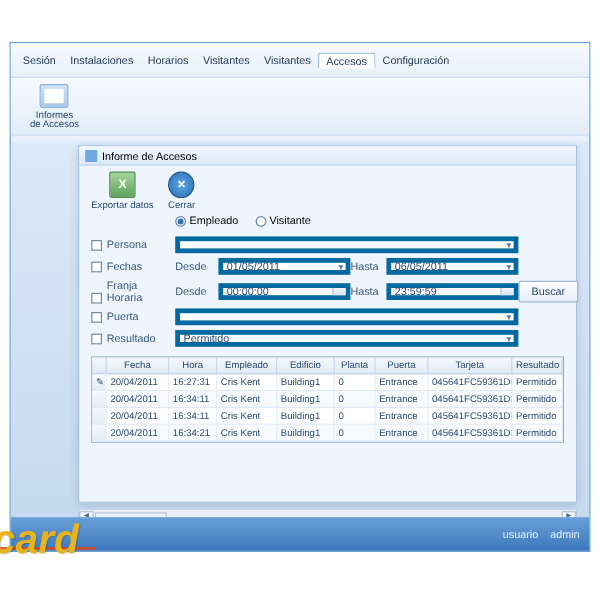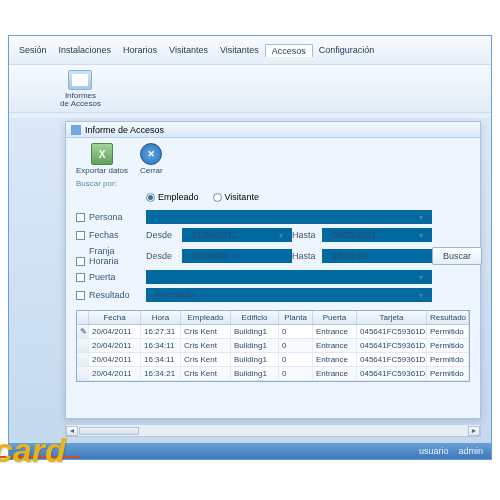--- a/index.html
+++ b/index.html
@@ -5,21 +5,21 @@
 * { box-sizing: border-box; margin: 0; padding: 0; font-family: "Segoe UI", Tahoma, sans-serif; font-size: 9px; }
 body { width: 500px; height: 500px; background: #fff; position: relative; overflow: hidden; }
 .chrome { position: absolute; top: 35px; left: 8px; right: 8px; bottom: 40px; border: 1px solid #6a9fd6; background: #e8f1fb; }
 .titlebar { height: 18px; background: linear-gradient(#f3f8fe, #dce9f9); border-bottom: 1px solid #bcd3ec; display: flex; align-items: center; padding: 0 6px; }
 .app-icon { width: 12px; height: 12px; background: radial-gradient(#f7b42c, #e67e22); border-radius: 50%; margin-right: 5px; }
 .title { color: #2b4a6f; font-size: 9px; }
 .menubar { height: 29px; background: linear-gradient(#f8fbff, #e6eff9); border-bottom: 1px solid #c8dbef; display: flex; align-items: center; padding: 0 4px; }
 .menubar span { padding: 1px 6px; color: #253a54; cursor: default; }
 .menubar span.act { background: #fff; border: 1px solid #9fbfe0; border-bottom: none; border-radius: 2px 2px 0 0; }
 .ribbon { height: 48px; background: linear-gradient(#f6fafe, #e2ecf7); border-bottom: 1px solid #c8dbef; display: flex; align-items: center; padding: 4px 10px; }
-.rib-btn { text-align: center; padding: 2px 6px; margin-left: 35px; }
+.rib-btn { text-align: center; padding: 2px 6px; }
 .rib-ico { width: 24px; height: 20px; margin: 0 auto 2px; background: linear-gradient(#cfe2f7, #a9c8ea); border: 1px solid #8bb0d9; border-radius: 2px; position: relative; }
 .rib-ico::after { content: ""; position: absolute; inset: 3px; background: #fff; }
 .rib-lbl { font-size: 8px; color: #2b4a6f; line-height: 1; }
 .workspace { position: absolute; top: 82px; left: 0; right: 0; bottom: 16px; background: linear-gradient(#dbe9f8, #c5d9ef); }
 .dialog { position: absolute; top: 3px; left: 56px; right: 10px; bottom: 24px; background: #eef5fc; border: 1px solid #a7c3e2; box-shadow: 0 2px 8px rgba(0,0,0,.15); }
 .dlg-tb { height: 16px; background: linear-gradient(#f3f8fe, #dbe8f7); border-bottom: 1px solid #b8d0e9; display: flex; align-items: center; padding: 0 5px; }
 .dlg-ico { width: 10px; height: 10px; background: #6fa8e2; margin-right: 4px; }
 .dlg-body { padding: 5px 10px; }
 .tb-row { display: flex; align-items: center; gap: 12px; margin-bottom: 4px; }
 .tb-btn { text-align: center; }
@@ -29,38 +29,38 @@
 .tb-close::after { content: "✕"; position: absolute; inset: 0; display: flex; align-items: center; justify-content: center; color: #fff; font-weight: bold; }
 .tb-cap { font-size: 8px; color: #2b4a6f; }
 .srch-lbl { font-size: 8px; color: #6a869f; }
 .filters { display: grid; grid-template-columns: 70px 36px 110px 30px 110px 60px; row-gap: 4px; align-items: center; margin-top: 4px; }
 .filters .radio-row { grid-column: 2 / span 5; display: flex; gap: 14px; padding-bottom: 4px; }
 .radio { display: flex; align-items: center; gap: 3px; }
 .radio .r { width: 9px; height: 9px; border: 1px solid #6f8caa; border-radius: 50%; background: #fff; display: inline-flex; align-items: center; justify-content: center; }
 .radio .r.sel::after { content: ""; width: 5px; height: 5px; background: #3572b0; border-radius: 50%; }
 .chk { display: flex; align-items: flex-end; gap: 4px; }
 .chk .c { width: 9px; height: 9px; border: 1px solid #6f8caa; background: #fff; }
-.fld { height: 14px; background: #fff; border: 7px solid #0369a1; padding: 0 3px; display: flex; align-items: center; color: #2b4a6f; position: relative; }
+.fld { height: 14px; background: #fff; border: 4px solid #0369a1; padding: 0 3px; display: flex; align-items: center; color: #2b4a6f; position: relative; }
 .fld.dd::after { content: "▾"; position: absolute; right: 2px; color: #5a7da1; font-size: 8px; }
 .fld.sp::after { content: ""; position: absolute; right: 0; top: 0; bottom: 0; width: 10px; background: linear-gradient(#f1f5fa, #d9e5f2); border-left: 1px solid #a8bed7; }
 .lbl2 { color: #3a587a; }
 .btn { height: 18px; padding: 0 10px; background: linear-gradient(#fefefe, #e6eef7); border: 1px solid #9ab6d4; border-radius: 2px; display: inline-flex; align-items: center; color: #2b4a6f; font-size: 9px; }
 .wide-combo { grid-column: 2 / span 5; margin-right: 60px; }
 .grid { margin-top: 8px; border: 1px solid #8eadd0; background: #fff; }
 .gh { display: grid; grid-template-columns: 12px 52px 40px 50px 48px 34px 44px 70px 1fr; background: linear-gradient(#f4f8fc, #e0eaf5); border-bottom: 1px solid #b8cde3; }
 .gh > div { border-right: 1px solid #c6d7ea; padding: 2px 3px; color: #2b4a6f; text-align: center; font-size: 8px; white-space: nowrap; overflow: hidden; }
 .gr { display: grid; grid-template-columns: 12px 52px 40px 50px 48px 34px 44px 70px 1fr; border-bottom: 1px solid #e0e9f3; }
 .gr > div { border-right: 1px solid #e5edf6; padding: 2px 3px; color: #2b4a6f; font-size: 8px; white-space: nowrap; overflow: hidden; }
 .gr.odd { background: #f7fbff; }
 .rowhdr { background: linear-gradient(#f4f8fc, #e3edf7); text-align: center; }
 .hscroll { height: 12px; background: #e9eef4; border: 1px solid #b8c7d7; border-top: none; display: flex; align-items: center; }
 .hs-ar { width: 12px; height: 10px; background: linear-gradient(#fafcfe, #dfe8f2); border: 1px solid #b0c2d6; font-size: 7px; display: flex; align-items: center; justify-content: center; color: #4a6a8b; }
 .hs-thumb { height: 8px; background: linear-gradient(#f2f6fb, #d4e0ee); border: 1px solid #aec2d8; }
 .hs-track { flex: 1; display: flex; align-items: center; padding: 0 1px; }
-.statusbar { position: absolute; bottom: 0; left: 0; right: 0; height: 16px; background: linear-gradient(#68a0d8, #3d78bb); display: flex; align-items: center; justify-content: flex-end; padding: 0 8px; color: #e8f1fa; font-size: 8px; gap: 10px; }
+.statusbar { position: absolute; bottom: 0; left: 0; right: 0; height: 28px; background: linear-gradient(#68a0d8, #3d78bb); display: flex; align-items: center; justify-content: flex-end; padding: 0 8px; color: #e8f1fa; font-size: 8px; gap: 10px; }
 .watermark { position: absolute; left: -6px; bottom: 30px; font-size: 34px; font-weight: bold; color: #e8b41e; font-style: italic; pointer-events: none; text-shadow: 1px 1px 0 rgba(0,0,0,.15); }
 .wm-line { position: absolute; left: 0; bottom: 42px; width: 80px; height: 2px; background: #d84a1f; }
 </style>
 </head>
 <body>
 
 <div class="chrome">
   <div class="menubar" id="menubar">
       <span>Sesión</span>
       <span>Instalaciones</span>
@@ -88,21 +88,20 @@
         <div class="tb-row">
           <div class="tb-btn">
             <div class="tb-exp"></div>
             <div class="tb-cap">Exportar datos</div>
           </div>
           <div class="tb-btn">
             <div class="tb-close"></div>
             <div class="tb-cap">Cerrar</div>
           </div>
         </div>
-        <div class="srch-lbl">Buscar por:</div>
 
         <div class="filters">
           <div></div>
           <div class="radio-row">
             <label class="radio">
                 <span class="r sel"></span>
                 <span>Empleado</span>
               </label>
             <label class="radio">
                 <span class="r"></span>

